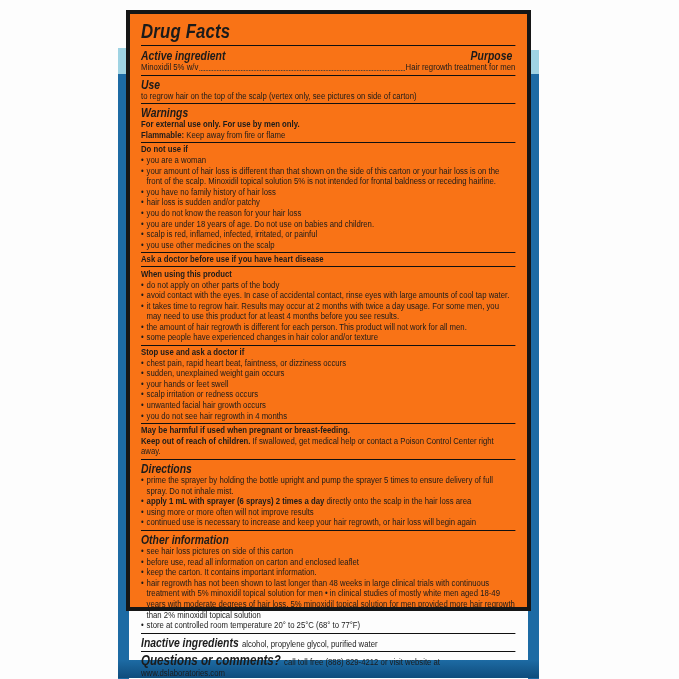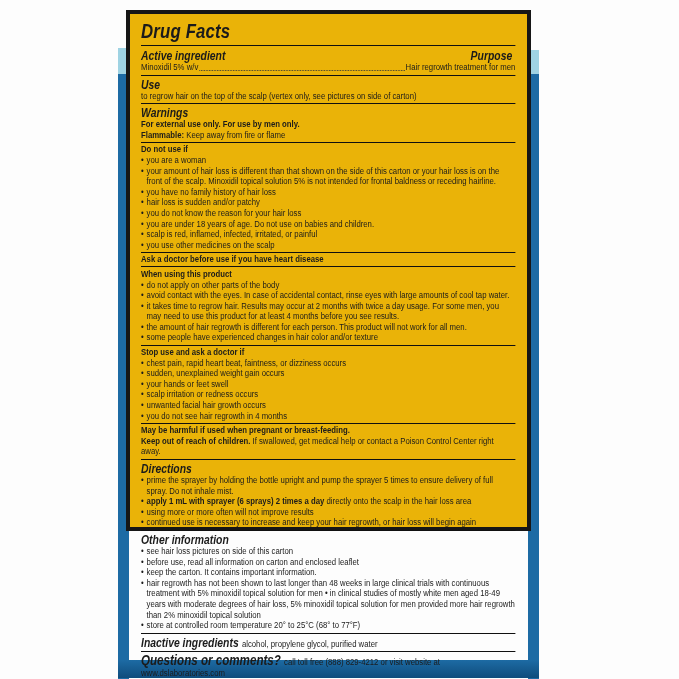--- a/index.html
+++ b/index.html
@@ -10,22 +10,22 @@
   }
   
   .blue-left  { position:absolute; left:118px; top:48px; width:11px; height:631px; z-index:1;
                 background:linear-gradient(#9fd3e3 0 26px, #1d6ba4 26px); }
   .blue-right { position:absolute; left:528px; top:50px; width:11px; height:629px; z-index:1;
                 background:linear-gradient(#9fd3e3 0 24px, #1d6ba4 24px); }
   .blue-bottom{ position:absolute; left:118px; top:660px; width:421px; height:18px; z-index:1;
                 background:linear-gradient(#1d6ba4, #0f4c7c); }
 
   .label {
-    position:absolute; left:126px; top:10px; width:405px; height:521px;
-    box-sizing:border-box; border:4px solid #161616; background:#eab308; z-index:2;
+    position:absolute; left:126px; top:10px; width:405px; height:601px;
+    box-sizing:border-box; border:4px solid #161616; background:#f97316; z-index:2;
   }
   .content {
     position:absolute; left:11px; top:3px; width:468px;
     transform:scaleX(0.80); transform-origin:left top;
     font-size:9.7px; line-height:10.6px; letter-spacing:0;
   }
   .title { font-style:italic; font-weight:700; font-size:21px; line-height:24px; margin:2px 0 0; letter-spacing:0.2px; }
   .h2    { font-style:italic; font-weight:700; font-size:13px; line-height:13px; margin:1px 0 0; display:block; }
   .h2.inline { display:inline; margin-right:4px; }
   .qh    { font-size:14.5px; }

